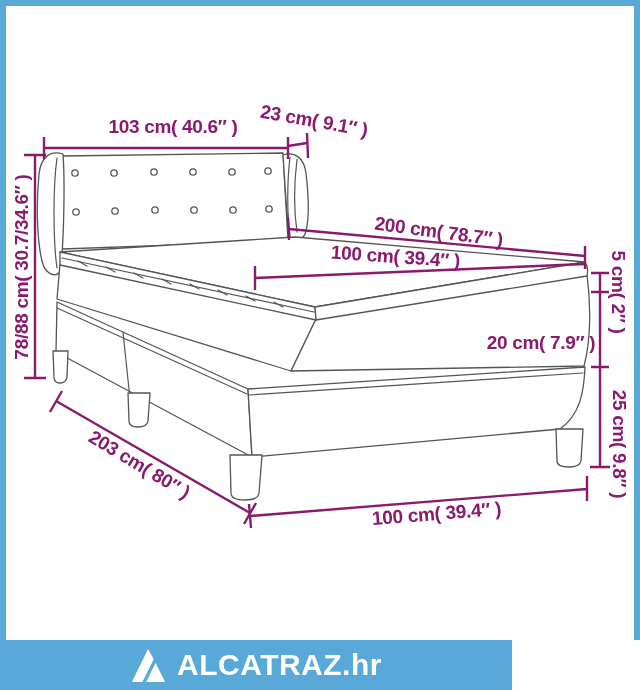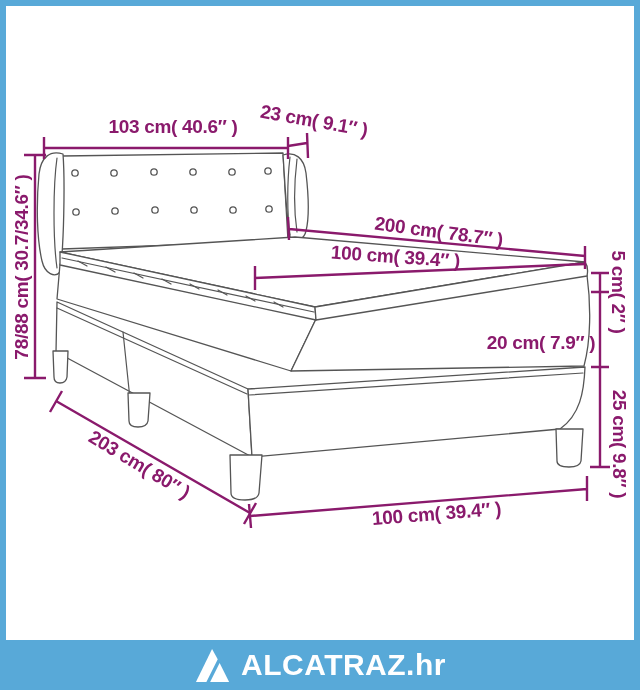--- a/index.html
+++ b/index.html
@@ -13,21 +13,21 @@
   .frame-right{right:0;top:0;width:6px;height:640px;}
   svg.diagram{position:absolute;left:0;top:0;}
   .art{stroke:#555555;stroke-width:1.3;fill:#ffffff;stroke-linejoin:round;stroke-linecap:round;}
   .art-line{stroke:#555555;stroke-width:1.2;fill:none;stroke-linecap:round;}
   .dim{stroke:#8a1a6c;stroke-width:2.4;fill:none;stroke-linecap:butt;}
   text.dim-label{
     fill:#8a1a6c;font-family:"Liberation Sans",sans-serif;
     font-weight:bold;font-size:19px;letter-spacing:-0.3px;text-anchor:middle;
   }
   .brand-bar{
-    position:absolute;left:0;bottom:0;width:640px;height:50px;background:#58a9d8;
+    position:absolute;left:0;bottom:0;width:512px;height:50px;background:#58a9d8;
     display:flex;align-items:center;justify-content:center;gap:9px;
   }
   .brand-name{
     color:#ffffff;font-weight:bold;font-size:30px;letter-spacing:0.5px;
     font-family:"Liberation Sans",sans-serif;
   }
 </style>
 </head>
 <body>
 

